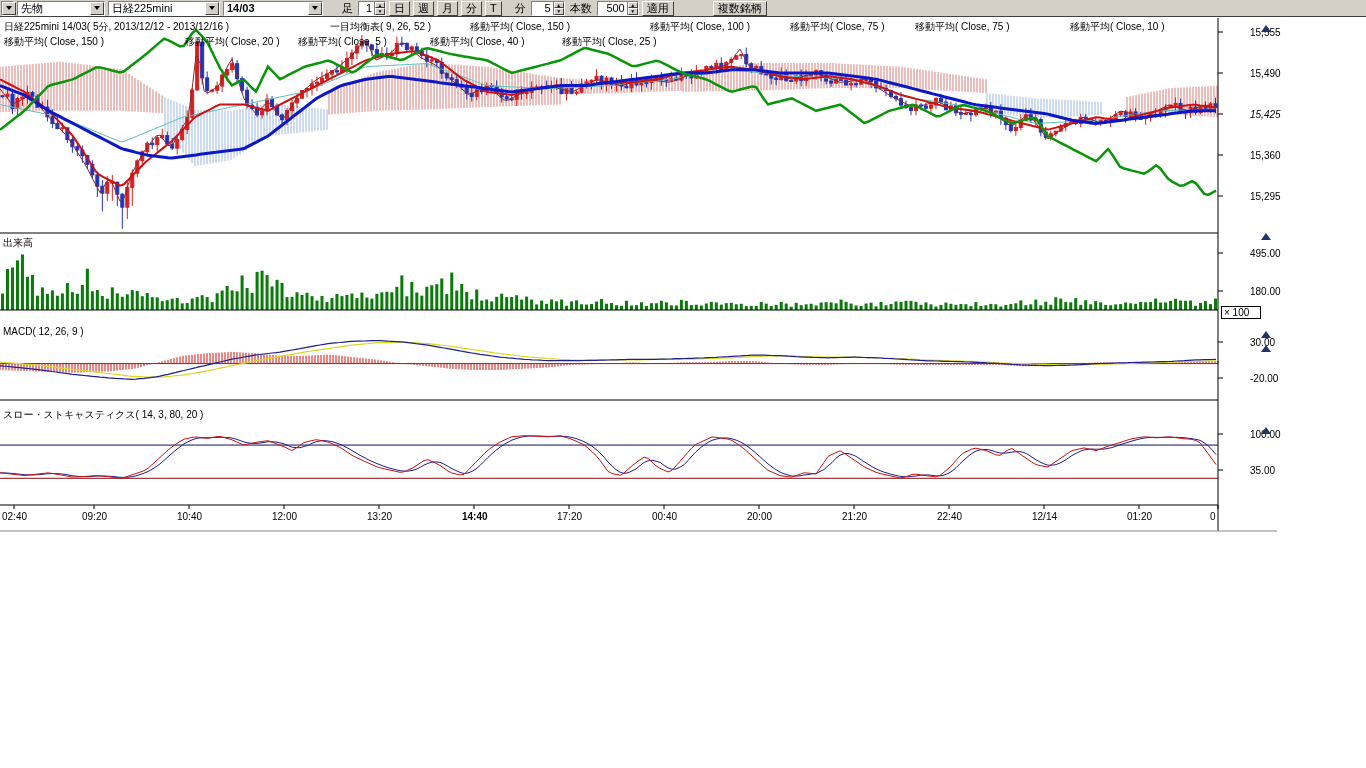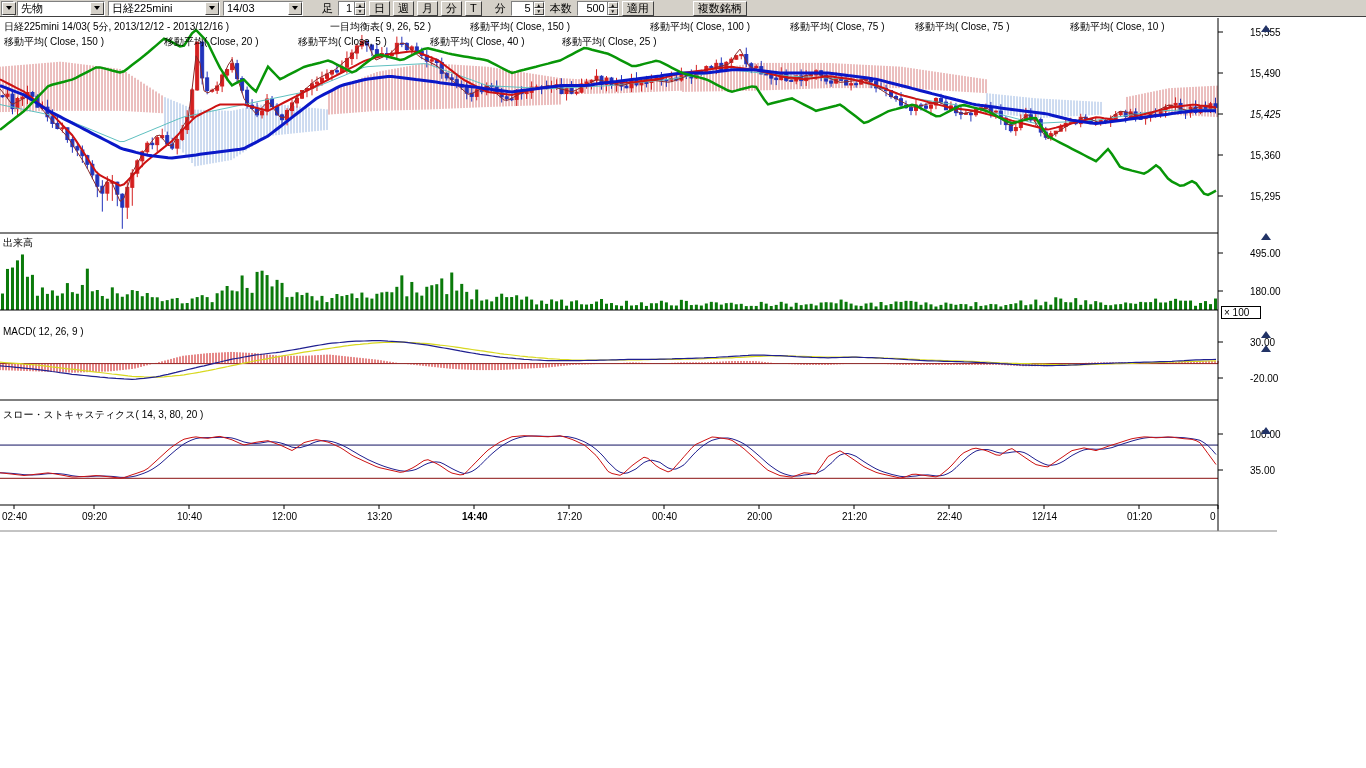--- a/index.html
+++ b/index.html
@@ -53,21 +53,21 @@
       <div class="arrow-btn">
           <span class="tri"></span>
         </div>
     </div>
     <div class="combo" style="width:112px;">
       <span class="txt">日経225mini</span>
       <div class="arrow-btn">
           <span class="tri"></span>
         </div>
     </div>
-    <div class="combo" style="width:80px;">
+    <div class="combo" style="width:100px;font-weight:bold;">
       <span class="txt">14/03</span>
       <div class="arrow-btn">
           <span class="tri"></span>
         </div>
     </div>
     <span class="tb-label" style="margin-left:14px;">足</span>
     <div class="spin" style="width:28px;">
       <span class="val" style="flex:1;justify-content:flex-end;">1</span>
       <div class="btns">
           <div>▲</div>
@@ -1689,21 +1689,21 @@
       <span class="abs legend" style="left: 4px; top: 20px;">日経225mini 14/03( 5分, 2013/12/12 - 2013/12/16 )</span>
       <span class="abs legend" style="left: 330px; top: 20px;">一目均衡表( 9, 26, 52 )</span>
       <span class="abs legend" style="left: 470px; top: 20px;">移動平均( Close, 150 )</span>
       <span class="abs legend" style="left: 650px; top: 20px;">移動平均( Close, 100 )</span>
       <span class="abs legend" style="left: 790px; top: 20px;">移動平均( Close, 75 )</span>
       <span class="abs legend" style="left: 915px; top: 20px;">移動平均( Close, 75 )</span>
       <span class="abs legend" style="left: 1070px; top: 20px;">移動平均( Close, 10 )</span>
     </div>
   <div id="legend-row2">
       <span class="abs legend" style="left: 4px; top: 35px;">移動平均( Close, 150 )</span>
-      <span class="abs legend" style="left: 164px; top: 35px; text-align: right;">移動平均( Close, 20 )</span>
+      <span class="abs legend" style="left: 185px; top: 35px; text-align: right;">移動平均( Close, 20 )</span>
       <span class="abs legend" style="left: 298px; top: 35px;">移動平均( Close, 5 )</span>
       <span class="abs legend" style="left: 430px; top: 35px;">移動平均( Close, 40 )</span>
       <span class="abs legend" style="left: 562px; top: 35px;">移動平均( Close, 25 )</span>
     </div>
 
   <div class="abs panel-title" style="left:3px;top:236px;">出来高</div>
   <div class="abs panel-title" style="left:3px;top:326px;">MACD( 12, 26, 9 )</div>
   <div class="abs panel-title" style="left:3px;top:408px;">スロー・ストキャスティクス( 14, 3, 80, 20 )</div>
 
   <div id="right-axis">

